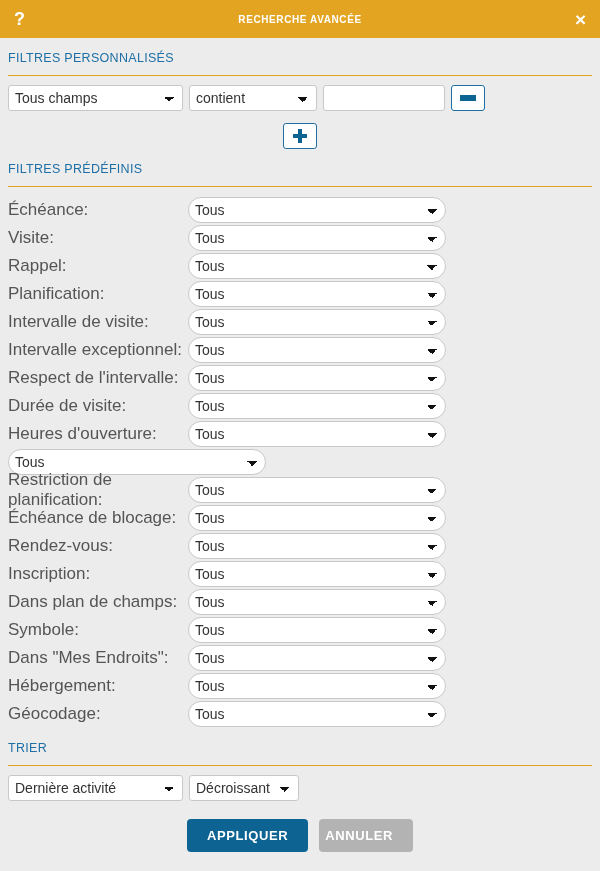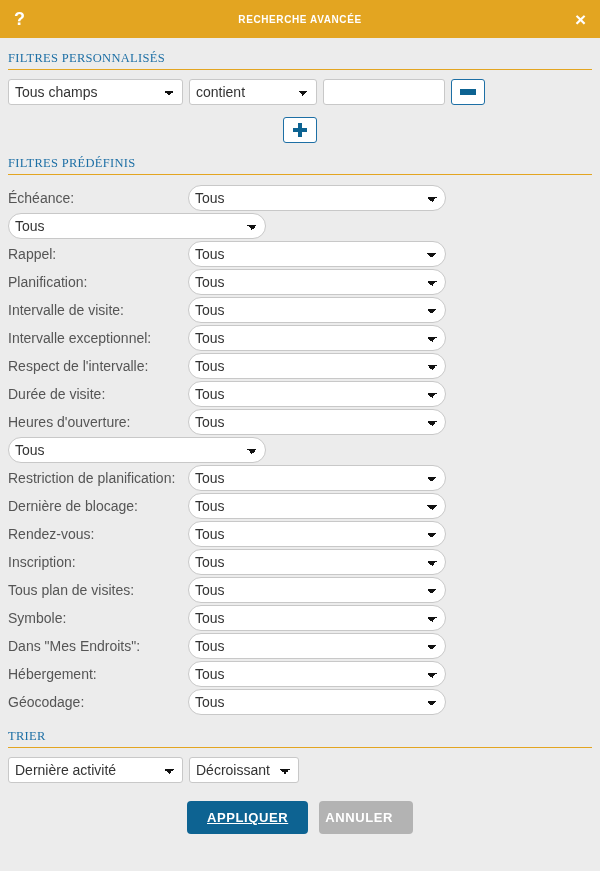--- a/index.html
+++ b/index.html
@@ -52,24 +52,23 @@
   .content {
     padding: 0 8px;
     box-sizing: border-box;
   }
 
   .section-head {
     color: #1d6fa5;
     font-size: 12.5px;
     letter-spacing: 0.3px;
     padding-top: 13px;
-    padding-bottom: 3px;
+    padding-bottom: 10px;
     border-bottom: 1.5px solid #e3a521;
     margin-bottom: 9px;
-    font-family: Liberation Serif, serif;
   }
 
   
   .cf-row {
     display: flex;
     align-items: center;
     gap: 6px;
   }
   select, input[type=text] {
     font-family: "Liberation Sans", sans-serif;
@@ -124,21 +123,21 @@
   
   .pf-list { margin-top: 1px; }
   .pf-row {
     display: flex;
     align-items: center;
     height: 28px;
   }
   .pf-label {
     width: 180px;
     flex: 0 0 180px;
-    font-size: 14px;
+    font-size: 17px;
     color: #555;
   }
   .pf-select { width: 258px; border-radius: 13px; }
 
   
   .sort-row {
     display: flex;
     gap: 6px;
     align-items: center;
   }
@@ -156,21 +155,21 @@
     font-family: "Liberation Sans", sans-serif;
     font-size: 13px;
     font-weight: bold;
     letter-spacing: 0.6px;
     color: #ffffff;
     border: none;
     border-radius: 4px;
     padding: 9px 20px;
     cursor: pointer;
   }
-  .btn-apply  { background: #0d6392; text-decoration: underline; }
+  .btn-apply  { background: #0d6392; }
   .btn-cancel { background: #b3b3b3; padding-left: 6px; }
 </style>
 </head>
 <body>
 
 <div class="titlebar">
   <span class="help-icon">?</span>
   <span class="titlebar-title">RECHERCHE AVANCÉE</span>
   <span class="close-icon">×</span>
 </div>
@@ -203,20 +202,21 @@
   </div>
 
   <div class="section-head">FILTRES PRÉDÉFINIS</div>
 
   <div class="pf-list" id="pf-list">
       <div class="pf-row">
         <div class="pf-label">Échéance:</div>
         <select class="pf-select"><option>Tous</option></select>
       </div>
       <div class="pf-row">
+        <div class="pf-label">Visite:</div>
         <select class="pf-select"><option>Tous</option></select>
       </div>
       <div class="pf-row">
         <div class="pf-label">Rappel:</div>
         <select class="pf-select"><option>Tous</option></select>
       </div>
       <div class="pf-row">
         <div class="pf-label">Planification:</div>
         <select class="pf-select"><option>Tous</option></select>
       </div>
@@ -241,33 +241,33 @@
         <select class="pf-select"><option>Tous</option></select>
       </div>
       <div class="pf-row">
         <select class="pf-select"><option>Tous</option></select>
       </div>
       <div class="pf-row">
         <div class="pf-label">Restriction de planification:</div>
         <select class="pf-select"><option>Tous</option></select>
       </div>
       <div class="pf-row">
-        <div class="pf-label">Dernière de blocage:</div>
+        <div class="pf-label">Échéance de blocage:</div>
         <select class="pf-select"><option>Tous</option></select>
       </div>
       <div class="pf-row">
         <div class="pf-label">Rendez-vous:</div>
         <select class="pf-select"><option>Tous</option></select>
       </div>
       <div class="pf-row">
         <div class="pf-label">Inscription:</div>
         <select class="pf-select"><option>Tous</option></select>
       </div>
       <div class="pf-row">
-        <div class="pf-label">Tous plan de visites:</div>
+        <div class="pf-label">Dans plan de champs:</div>
         <select class="pf-select"><option>Tous</option></select>
       </div>
       <div class="pf-row">
         <div class="pf-label">Symbole:</div>
         <select class="pf-select"><option>Tous</option></select>
       </div>
       <div class="pf-row">
         <div class="pf-label">Dans "Mes Endroits":</div>
         <select class="pf-select"><option>Tous</option></select>
       </div>

